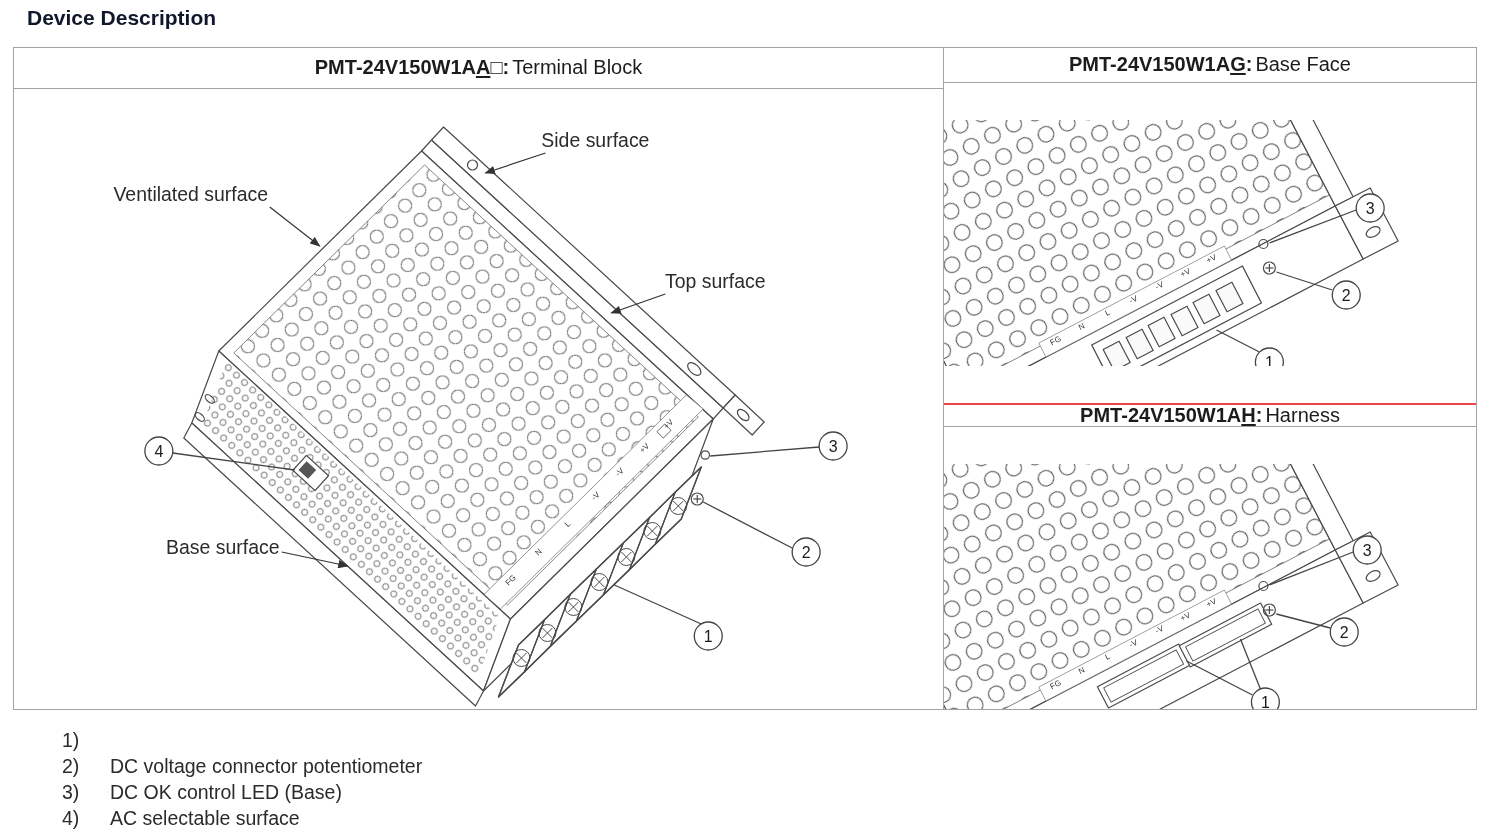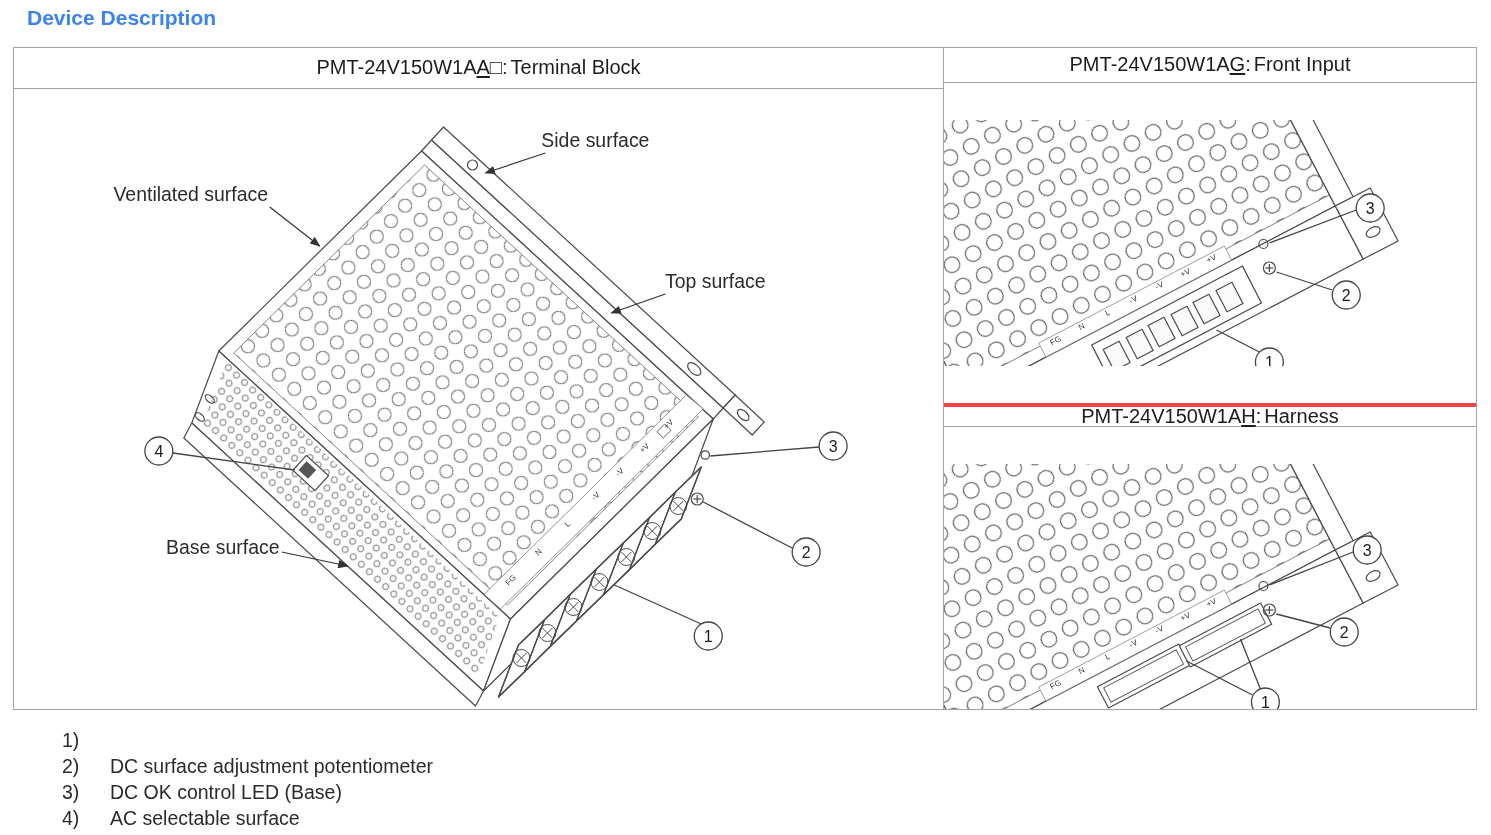--- a/index.html
+++ b/index.html
@@ -3,35 +3,35 @@
 <meta charset="utf-8">
 <style>
   html,body { margin:0; padding:0; }
   body {
     width:1491px; height:835px; background:#ffffff;
     font-family:"Liberation Sans", sans-serif; color:#2b2b2b;
     position:relative; overflow:hidden;
   }
   .page-title {
     position:absolute; left:27px; top:6px;
-    font-size:21px; font-weight:bold; color:#3b82f6;
+    font-size:21px; font-weight:bold; color:#0f172a;
   }
   .panel-table {
     position:absolute; left:13px; top:47px; width:1464px; height:663px;
     border:1px solid #a3a3a3; box-sizing:border-box; display:flex; background:#fff;
   }
   .col-left { width:930px; border-right:1px solid #a3a3a3; box-sizing:border-box; display:flex; flex-direction:column; }
   .col-right { flex:1; display:flex; flex-direction:column;gap:37px; }
   .hdr {
     height:41px; box-sizing:border-box; border-bottom:1px solid #a3a3a3;
     display:flex; align-items:center; justify-content:center;
     font-size:20px; color:#1c1c1c; white-space:pre;
   }
-  .hdr-mid { height:24px; border-top:4px solid #ef4444; }
-  .model { font-weight:normal; }
+  .hdr-mid { height:24px; border-top:2px solid #ef4444; }
+  .model { font-weight:bold; }
   .u { text-decoration:underline; text-underline-offset:2px; }
   .pname { margin-left:3px; }
   .draw { position:relative; overflow:hidden; background:#fff; }
   .draw svg { display:block; }
   .legend { position:absolute; left:62px; top:727px; font-size:19.5px; line-height:26px; color:#2b2b2b; }
   .legend-row { display:flex; }
   .legend-num { width:48px; }
   text { font-family:"Liberation Sans", sans-serif; }
   .diag-label { font-size:19.5px; fill:#2b2b2b; }
   .callout-num { font-size:16px; fill:#1c1c1c; }
@@ -177,21 +177,21 @@
           </g>
         </g>
       </svg>
     </div>
   </div>
 
   <div class="col-right">
 
     <div class="hdr">
       <span class="model"><span>PMT-24V150W1A</span><span class="u">G</span><span></span><span>:</span></span>
-      <span class="pname">Front Input</span>
+      <span class="pname">Base Face</span>
     </div>
 
     <div class="draw" style="height:292px">
       <svg width="532" height="292" viewBox="0 0 533 292" preserveAspectRatio="none">
         <defs>
           <pattern id="hC" patternUnits="userSpaceOnUse" width="24" height="24" patternTransform="rotate(-27.6)">
             <circle cx="12" cy="12" r="7.8" fill="none" stroke="#555" stroke-width="1.1"></circle>
           </pattern>
         </defs>
         <g stroke="#4a4a4a" stroke-width="1.2" fill="none" stroke-linejoin="round">
@@ -315,21 +315,21 @@
     </div>
   </div>
 </div>
 
 <div class="legend">
   <div class="legend-row">
     <span class="legend-num">1)</span>
   </div>
   <div class="legend-row">
     <span class="legend-num">2)</span>
-    <span>DC surface adjustment potentiometer</span>
+    <span>DC voltage connector potentiometer</span>
   </div>
   <div class="legend-row">
     <span class="legend-num">3)</span>
     <span>DC OK control LED (Base)</span>
   </div>
   <div class="legend-row">
     <span class="legend-num">4)</span>
     <span>AC selectable surface</span>
   </div>
 </div>

